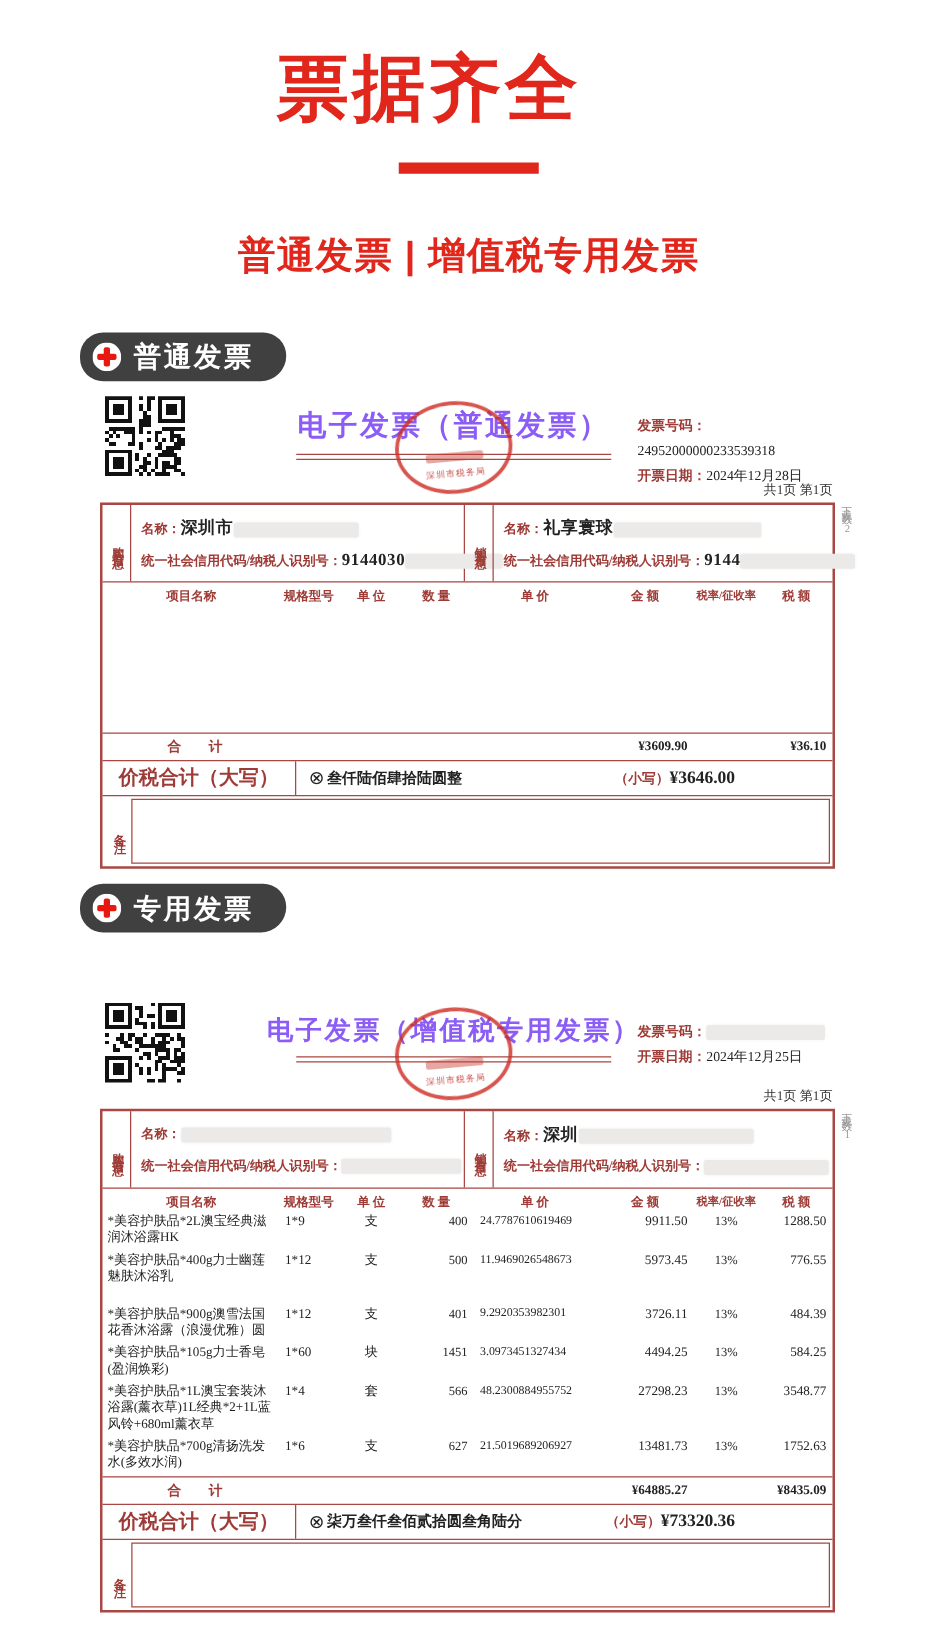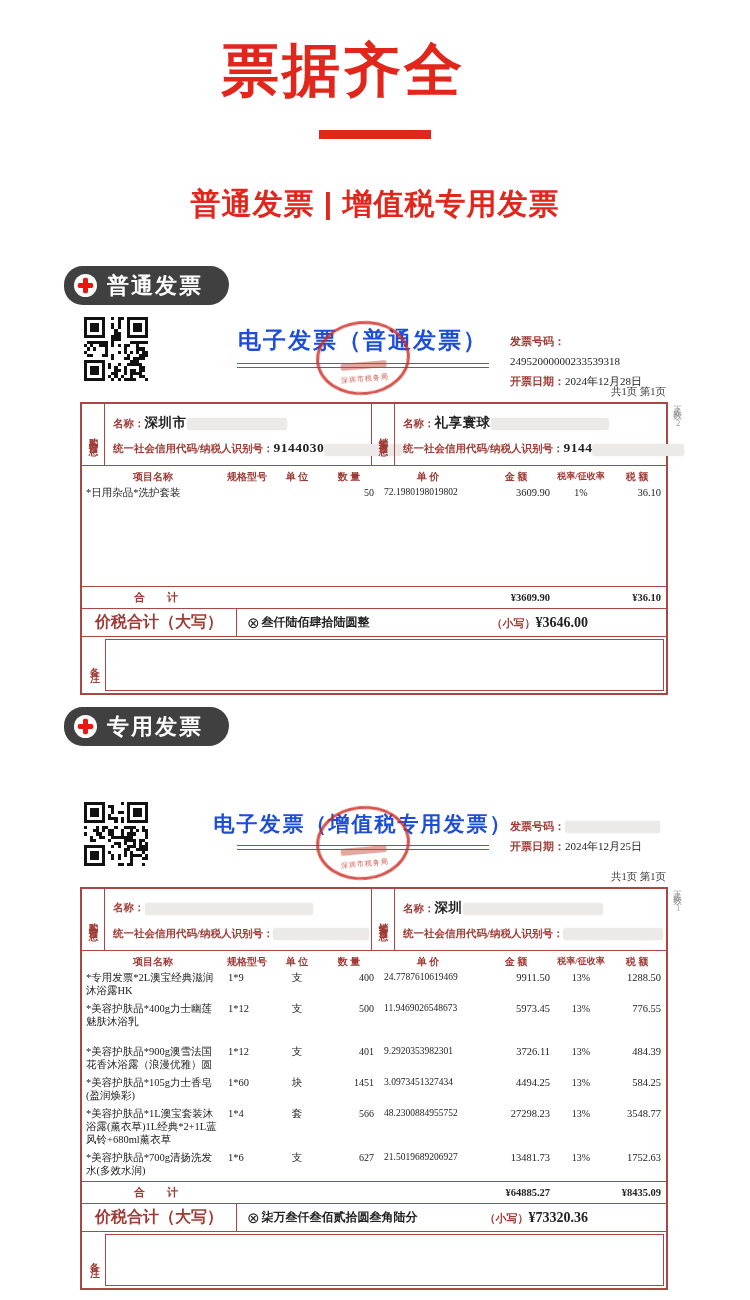--- a/index.html
+++ b/index.html
@@ -20,21 +20,21 @@
     background:#404040; border-radius:20px 20px 22px 20px; display:flex; align-items:center; gap:10px;
     color:#fff; font-size:22px; font-weight:800; letter-spacing:2px; cursor:pointer; }
   .badge svg { display:block; }
 
   
   .invoice { position:absolute; left:80px; width:588px; color:#222;
     font-family:"Liberation Serif", serif; }
   .inv-header { position:relative; height:68px; }
   .qr { position:absolute; left:4px; top:2px; width:64px; height:64px; }
   .inv-title-wrap { position:absolute; left:128px; top:10px; width:310px; text-align:center; }
-  .inv-title { font-size:23px; font-weight:700; color:#1d4ed8; letter-spacing:2px; white-space:nowrap; }
+  .inv-title { font-size:23px; font-weight:700; color:#8b5cf6; letter-spacing:2px; white-space:nowrap; }
   .inv-title.small { font-size:21px; }
   .title-lines { margin:7px auto 0; width:252px; height:5px;
     border-top:1.5px solid #A84743; border-bottom:1.5px solid #A84743; }
   .stamp { position:absolute; left:50%; top:-4px; transform:translateX(-50%) rotate(-5deg);
     width:94px; height:74px; border:3px solid rgba(205,42,34,.8); border-radius:50%;
     display:flex; flex-direction:column; justify-content:flex-end; align-items:center;
     padding-bottom:8px; filter:blur(.3px); }
   .stamp .smudge { width:46px; height:7px; background:rgba(200,60,50,.45); border-radius:2px; margin-bottom:5px; }
   .stamp .stamp-txt { font-size:7px; color:rgba(190,40,32,.85); letter-spacing:1px; white-space:nowrap; }
   .inv-meta { position:absolute; right:0; top:16px; width:158px; font-size:11px; line-height:20px; }
@@ -279,33 +279,20 @@
       <div class="items-grid">
         <div class="col-h">项目名称</div>
         <div class="col-h">规格型号</div>
         <div class="col-h">单 位</div>
         <div class="col-h">数 量</div>
         <div class="col-h">单 价</div>
         <div class="col-h">金 额</div>
         <div class="col-h" style="font-size:9px;">税率/征收率</div>
         <div class="col-h">税 额</div>
       </div>
-      <div>
-
-          <div class="items-grid">
-            <div class="cell c-name">*日用杂品*洗护套装</div>
-            <div class="cell c-spec"></div>
-            <div class="cell c-unit"></div>
-            <div class="cell c-qty">50</div>
-            <div class="cell c-price">72.1980198019802</div>
-            <div class="cell c-amount">3609.90</div>
-            <div class="cell c-rate">1%</div>
-            <div class="cell c-tax">36.10</div>
-          </div>
-        </div>
     </div>
 
     <div class="total-row">
       <div class="total-lbl" style="grid-column:1/5;">合        计</div>
       <div class="cell c-amount" style="grid-column:5/7;font-weight:600;">¥3609.90</div>
       <div class="cell c-tax" style="grid-column:7/9;font-weight:600;">¥36.10</div>
     </div>
 
     <div class="grand-row">
       <div class="grand-lbl">价税合计（大写）</div>
@@ -496,21 +483,21 @@
         <div class="col-h">单 位</div>
         <div class="col-h">数 量</div>
         <div class="col-h">单 价</div>
         <div class="col-h">金 额</div>
         <div class="col-h" style="font-size:9px;">税率/征收率</div>
         <div class="col-h">税 额</div>
       </div>
       <div>
 
           <div class="items-grid" style="margin-bottom:3px;">
-            <div class="cell c-name">*专用发票*2L澳宝经典滋润沐浴露HK</div>
+            <div class="cell c-name">*美容护肤品*2L澳宝经典滋润沐浴露HK</div>
             <div class="cell c-spec">1*9</div>
             <div class="cell c-unit">支</div>
             <div class="cell c-qty">400</div>
             <div class="cell c-price">24.7787610619469</div>
             <div class="cell c-amount">9911.50</div>
             <div class="cell c-rate">13%</div>
             <div class="cell c-tax">1288.50</div>
           </div>
 
           <div class="items-grid" style="margin-bottom:15px;">

